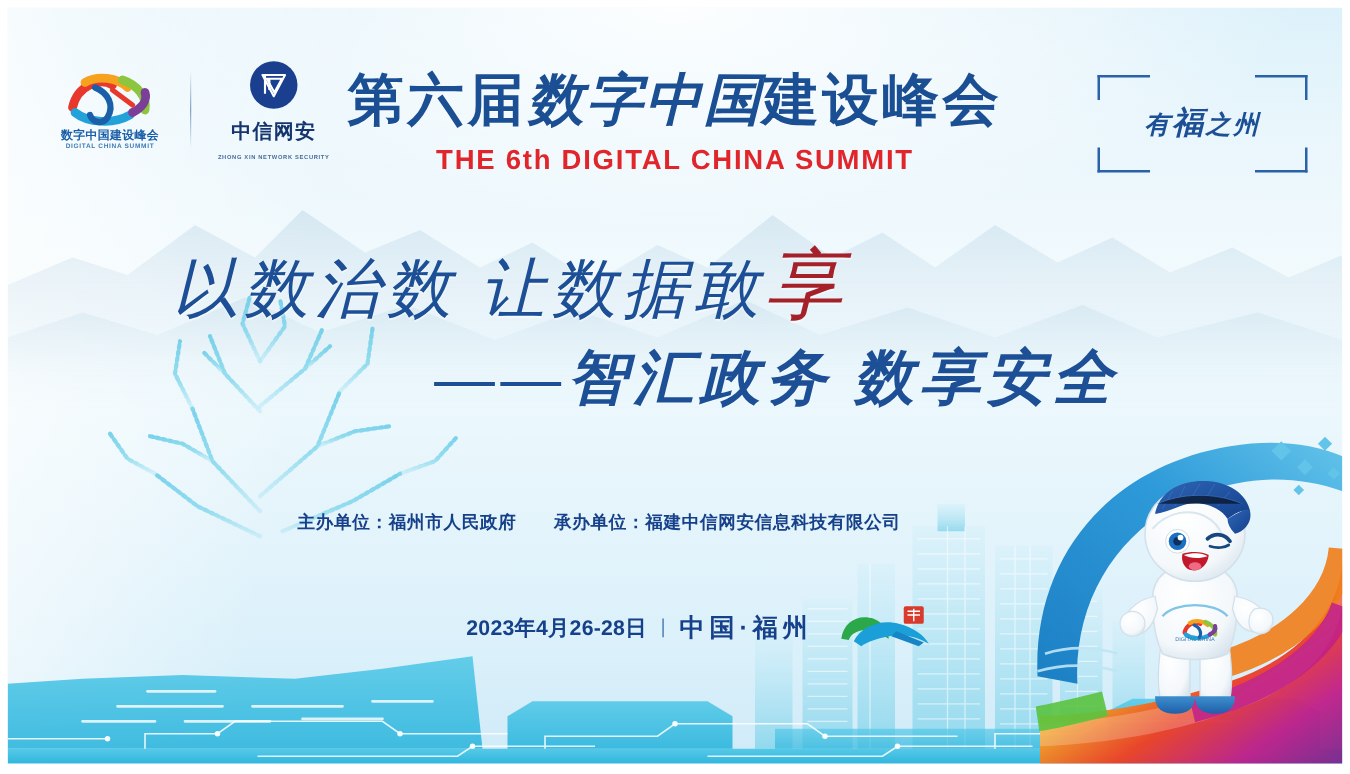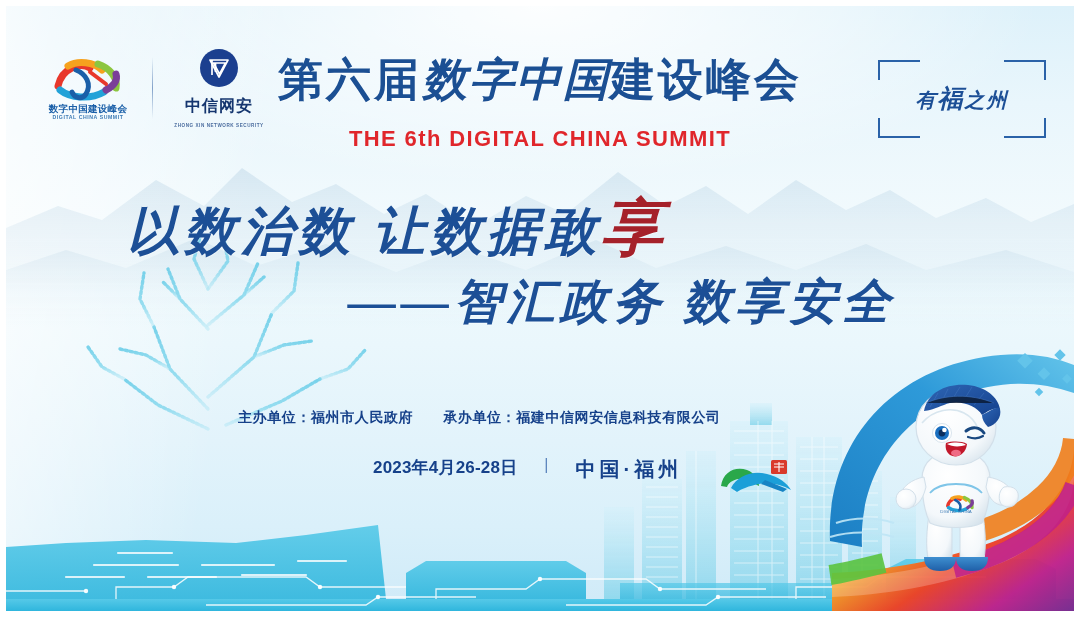--- a/index.html
+++ b/index.html
@@ -57,21 +57,21 @@
   
   .title-block{position:absolute;left:0;right:0;top:56px;text-align:center;pointer-events:none;}
   .title-cn{
     font-family:"Liberation Serif","DejaVu Serif",serif;
     font-size:45px;font-weight:bold;color:#1b4f93;letter-spacing:3px;
     line-height:1.08;white-space:nowrap;
     text-shadow:0 1px 0 rgba(255,255,255,.6);
   }
   .title-cn .brush{font-style:italic;letter-spacing:2px;}
   .title-en{
-    margin-top:21px;
+    margin-top:10px;
     font-size:22px;font-weight:bold;color:#e0262b;letter-spacing:1.4px;
     white-space:nowrap;
   }
 
   
   .slogan{
     position:absolute;right:34px;top:44px;
     width:168px;height:78px;margin-top:16px;
   }
   .slogan .brk{position:absolute;inset:0;}
@@ -80,23 +80,23 @@
     position:absolute;inset:0;
     display:flex;flex-direction:column;justify-content:center;align-items:center;
     font-family:"Liberation Serif","DejaVu Serif",serif;
     font-style:italic;font-weight:bold;color:#1c4f96;
     font-size:20px;line-height:1.45;letter-spacing:2px;white-space:nowrap;
   }
   .slogan .t em{font-style:italic;font-size:25px;}
 
   
   .head1{
-    position:absolute;left:127px;top:186px;
+    position:absolute;left:138px;top:186px;
     font-family:"Liberation Serif","DejaVu Serif",serif;
-    font-style:italic;font-weight:bold;
+    font-style:italic;font-weight:normal;
     font-size:52px;color:#1c4f96;letter-spacing:5px;white-space:nowrap;
     text-shadow:0 1px 1px rgba(255,255,255,.55);
   }
   .head1 .red{color:#a5212a;font-size:62px;}
   .head2{
     position:absolute;left:348px;top:270px;
     font-family:"Liberation Serif","DejaVu Serif",serif;
     font-style:italic;font-weight:bold;
     font-size:48px;color:#1c4f96;letter-spacing:5px;white-space:nowrap;
     text-shadow:0 1px 1px rgba(255,255,255,.55);
@@ -104,22 +104,22 @@
 
   
   .units{
     position:absolute;left:238px;top:409px;
     font-size:14px;font-weight:bold;color:#16418a;letter-spacing:.6px;white-space:nowrap;
   }
   .units .gap{display:inline-block;width:30px;}
 
   
   .dateline{
-    position:absolute;left:373px;top:456px;
-    display:flex;align-items:flex-start;gap:27px;white-space:nowrap;
+    position:absolute;left:373px;top:481px;
+    display:flex;align-items:center;gap:11px;white-space:nowrap;
   }
   .dateline .d{font-size:17px;font-weight:bold;color:#16418a;letter-spacing:.2px;}
   .dateline .sep{color:#5c86bd;font-size:16px;font-weight:normal;}
   .dateline .city{font-size:20px;font-weight:bold;color:#16418a;letter-spacing:4px;}
   .fz-logo{width:80px;height:42px;margin-left:6px;}
   .fz-logo svg{display:block;width:100%;height:100%;}
 
   
   .rightart{position:absolute;right:6px;bottom:8px;width:250px;height:262px;}
   .rightart svg{display:block;width:100%;height:100%;}

